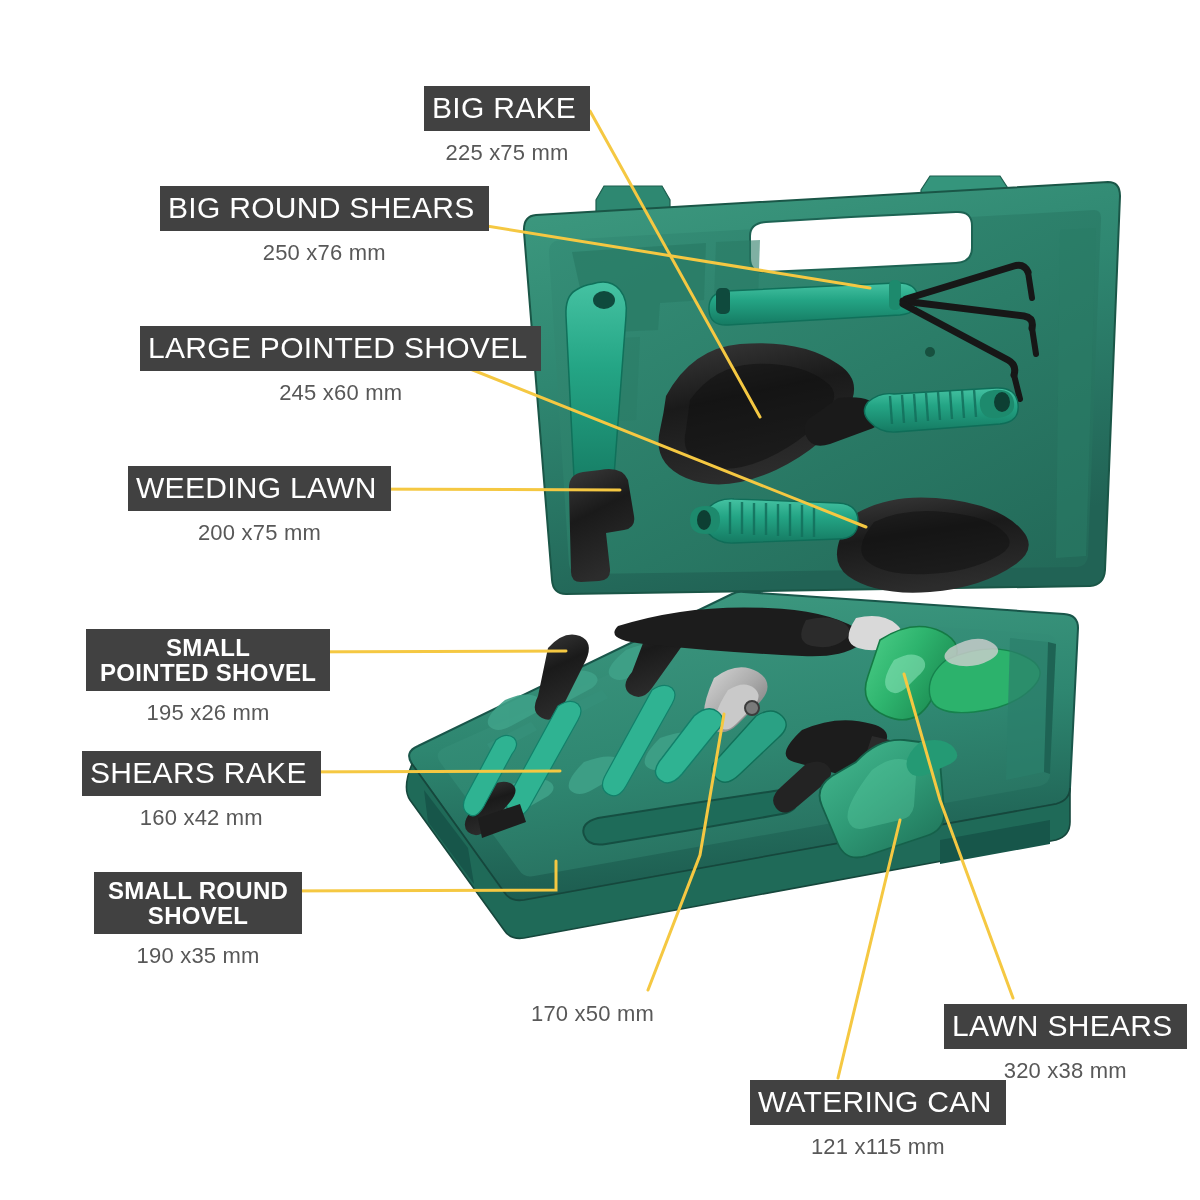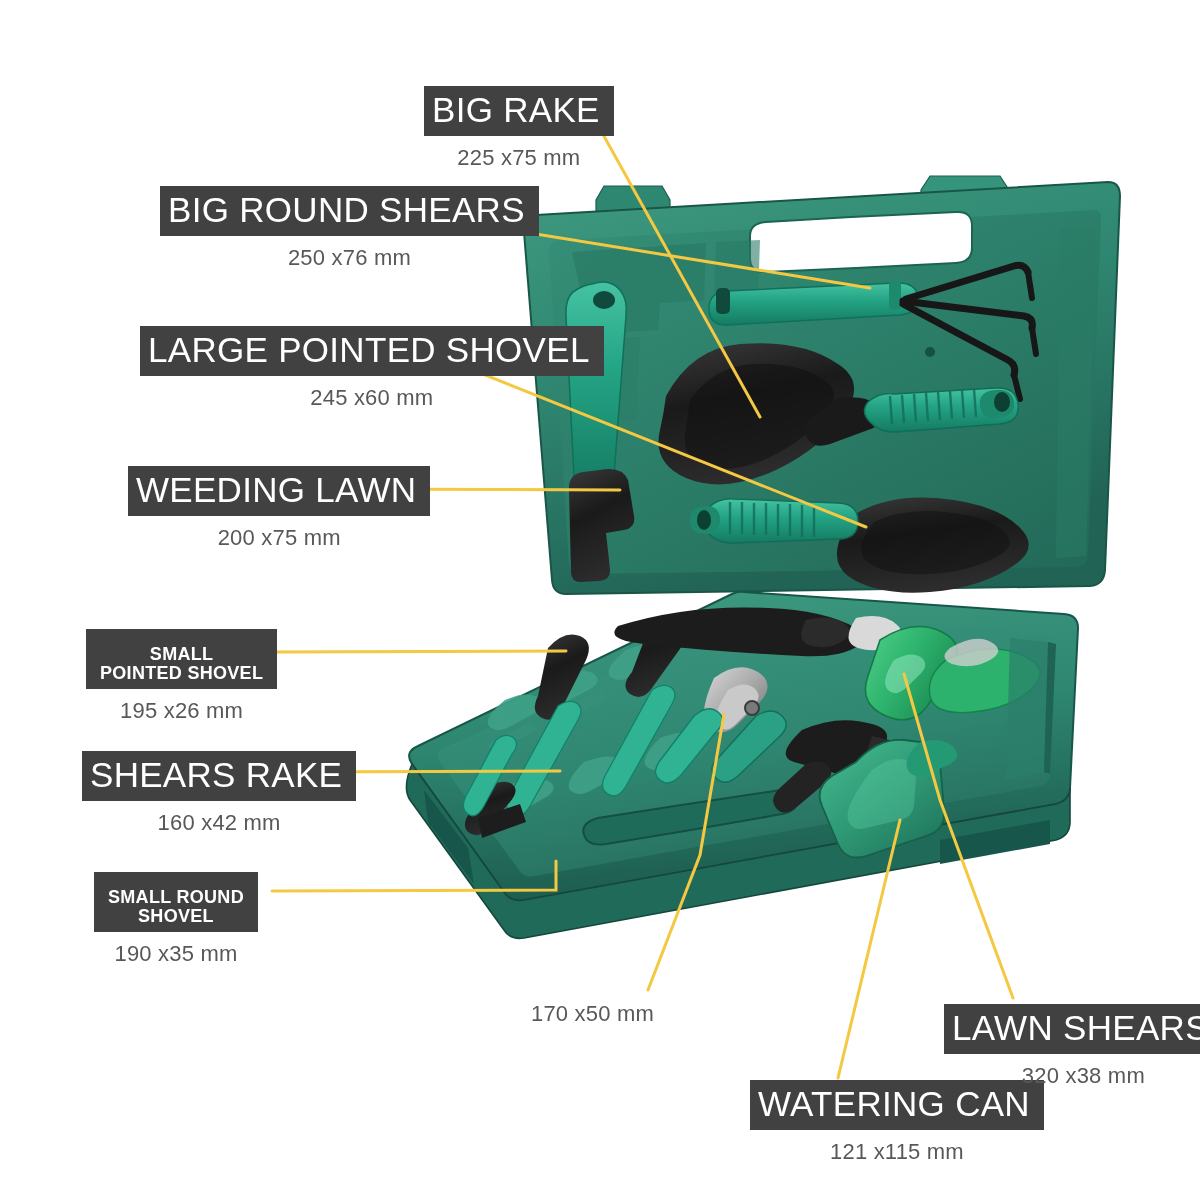--- a/index.html
+++ b/index.html
@@ -5,22 +5,22 @@
   html,body{margin:0;padding:0;background:#fff;}
   body{width:1200px;height:1200px;overflow:hidden;
        font-family:"Liberation Sans",sans-serif;-webkit-font-smoothing:antialiased;}
   #stage{position:relative;width:1200px;height:1200px;background:#ffffff;}
 
   
   .callout{position:absolute;}
   .chip{display:inline-block;background:#414141;color:#ffffff;
         padding:6px 14px 7px 14px;letter-spacing:.3px;white-space:nowrap;
         line-height:1.05;font-weight:400;}
-  .chip.one{font-size:35px;padding-left:8px;}
-  .chip.two{font-size:18px;text-align:center;font-weight:700;padding:16px 14px 6px 14px;}
+  .chip.one{font-size:30px;padding-left:8px;}
+  .chip.two{font-size:24px;text-align:center;font-weight:700;padding:6px 14px 6px 14px;}
   .chip.two .l2{display:block;}
   .dim{display:block;color:#585858;font-size:22px;margin-top:9px;white-space:nowrap;letter-spacing:.2px;}
   .c-center .dim{text-align:center;}
 
   
   #leaders{position:absolute;left:0;top:0;width:1200px;height:1200px;pointer-events:none;}
 
   
   #art{position:absolute;left:0;top:0;width:1200px;height:1200px;}
 </style>

